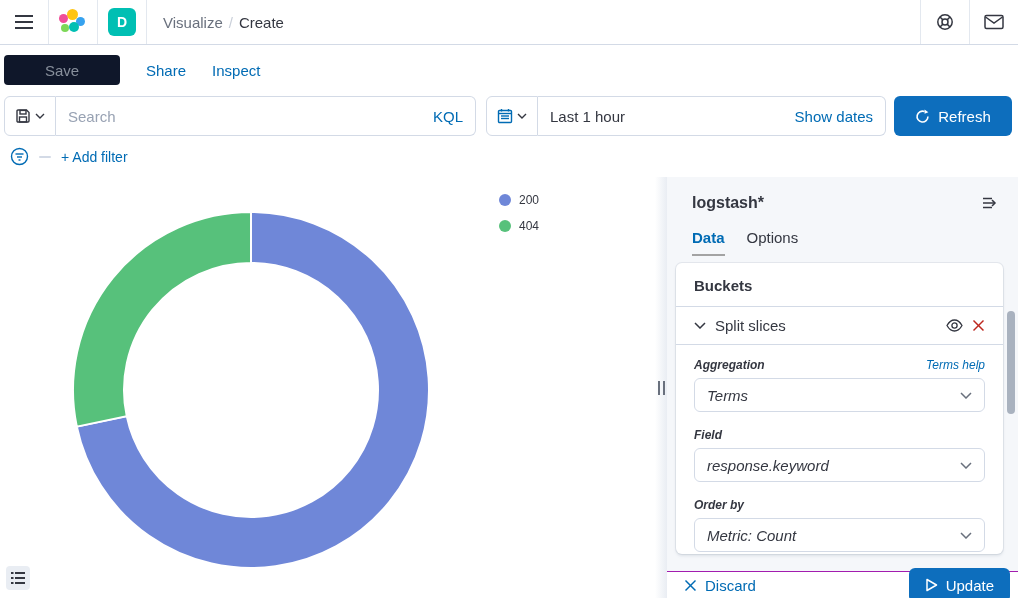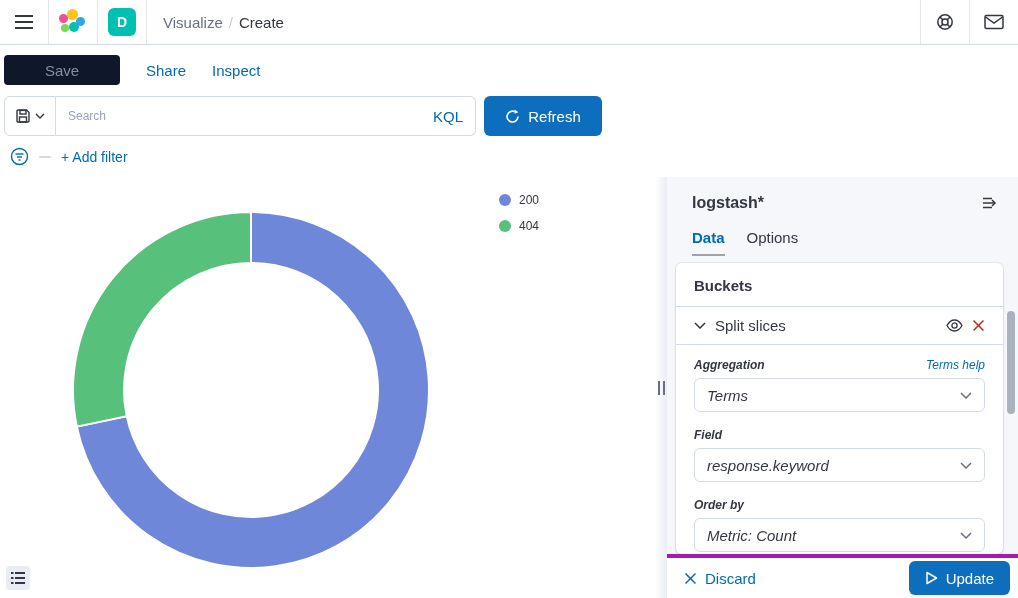--- a/index.html
+++ b/index.html
@@ -30,21 +30,21 @@
   .save-btn { width:116px; height:30px; border:none; border-radius:4px; background:#0f172a; color:#878f9b;
     font-size:15px; font-weight:500; font-family:inherit; }
   .text-link { color:#006bb4; font-size:15px; font-weight:500; cursor:pointer; background:none; border:none; font-family:inherit; }
 
   
   .querybar { height:40px; margin:1px 6px 0 4px; display:flex; align-items:stretch; }
   .addon-btn { width:52px; background:#fff; border:1px solid #d3dae6; border-radius:6px 0 0 6px;
     display:flex; align-items:center; justify-content:center; gap:4px; cursor:pointer; }
   .search-box { width:420px; background:#fff; border:1px solid #d3dae6; border-left:none; border-radius:0 6px 6px 0;
     display:flex; align-items:center; padding:0 12px; }
-  .search-box input { flex:1; border:none; outline:none; font-size:12px; color:#343741; font-family:inherit; }
+  .search-box input { flex:1; border:none; outline:none; font-size:15px; color:#343741; font-family:inherit; }
   .search-box input::placeholder { color:#98a2b3; }
   .kql { color:#006bb4; font-size:15px; font-weight:500; cursor:pointer; }
   .date-group { display:flex; flex:1; margin-left:10px; }
   .date-box { flex:1; background:#fff; border:1px solid #d3dae6; border-left:none; border-radius:0 6px 6px 0;
     display:flex; align-items:center; padding:0 12px; font-size:15px; }
   .date-box .spacer { flex:1; }
   .show-dates { color:#006bb4; font-size:15px; font-weight:500; cursor:pointer; }
   .refresh-btn { margin-left:8px; min-width:118px; border:none; border-radius:6px; background:#0d6ebd; color:#fff;
     display:flex; align-items:center; justify-content:center; gap:8px; font-size:15px; font-weight:500; font-family:inherit; cursor:pointer; }
 
@@ -84,22 +84,22 @@
   .accordion .spacer { flex:1; }
   .form { padding:13px 18px 0;font-style:italic; }
   .label-row { display:flex; justify-content:space-between; align-items:baseline; margin-bottom:6px; }
   .fld-label { font-size:12px; font-weight:700; color:#343741; }
   .help-link { font-size:12px; color:#006bb4; cursor:pointer; }
   .select { height:34px; border:1px solid #d3dae6; border-radius:6px; background:#fff; display:flex;
     align-items:center; justify-content:space-between; padding:0 12px; font-size:15px; margin-bottom:16px; cursor:pointer; }
 
   .scroll-thumb { position:absolute; right:3px; top:134px; width:8px; height:103px; background:#a9b2bf; border-radius:4px; cursor:pointer; }
 
-  .bottom-bar { position:absolute; left:0; right:0; bottom:0; height:44px; background:#fff;
-    border-top:4px solid #a21caf; display:flex; align-items:center; justify-content:space-between; padding:0 8px 0 17px; }
+  .bottom-bar { position:absolute; left:0; right:0; bottom:0; height:27px; background:#fff;
+    border-top:1px solid #a21caf; display:flex; align-items:center; justify-content:space-between; padding:0 8px 0 17px; }
   .discard { display:flex; align-items:center; gap:8px; color:#006bb4; font-size:15px; cursor:pointer; background:none; border:none; font-family:inherit; }
   .update-btn { height:34px; padding:0 16px; border:none; border-radius:6px; background:#0d6ebd; color:#fff;
     display:flex; align-items:center; gap:8px; font-size:15px; font-weight:500; font-family:inherit; cursor:pointer; }
 </style>
 </head>
 <body>
 
 <div class="app">
 
   <header class="topbar">
@@ -176,20 +176,44 @@
       </span>
       <span>
         <svg width="10" height="6" viewBox="0 0 10 6" fill="none" stroke="#343741" stroke-width="1.4">
             <path d="M1 1 L5 5 L9 1"></path>
           </svg>
       </span>
     </div>
     <div class="search-box">
       <input placeholder="Search" style="">
       <span class="kql">KQL</span>
+    </div>
+    <div class="date-group">
+      <div class="addon-btn">
+        <span>
+          <svg width="16" height="16" viewBox="0 0 16 16" fill="none" stroke="#006bb4" stroke-width="1.4">
+            <rect x="1.5" y="2.5" width="13" height="12" rx="1"></rect>
+              <line x1="1.5" y1="5.5" x2="14.5" y2="5.5"></line>
+            <line x1="4.5" y1="1" x2="4.5" y2="3.5"></line>
+              <line x1="11.5" y1="1" x2="11.5" y2="3.5"></line>
+            <line x1="4" y1="8" x2="12" y2="8"></line>
+              <line x1="4" y1="10.5" x2="12" y2="10.5"></line>
+          </svg>
+        </span>
+        <span>
+          <svg width="10" height="6" viewBox="0 0 10 6" fill="none" stroke="#343741" stroke-width="1.4">
+              <path d="M1 1 L5 5 L9 1"></path>
+            </svg>
+        </span>
+      </div>
+      <div class="date-box">
+        <span>Last 1 hour</span>
+        <span class="spacer"></span>
+        <span class="show-dates">Show dates</span>
+      </div>
     </div>
     <button class="refresh-btn">
       <span>
         <svg width="15" height="15" viewBox="0 0 16 16" fill="none" stroke="#fff" stroke-width="1.7">
           <path d="M13.8 8 A5.8 5.8 0 1 1 10.2 2.7"></path>
             <path d="M10.2 0.6 L10.2 5 L14.2 3.4" fill="#fff" stroke="none"></path>
         </svg>
       </span>
       <span>Refresh</span>
     </button>

